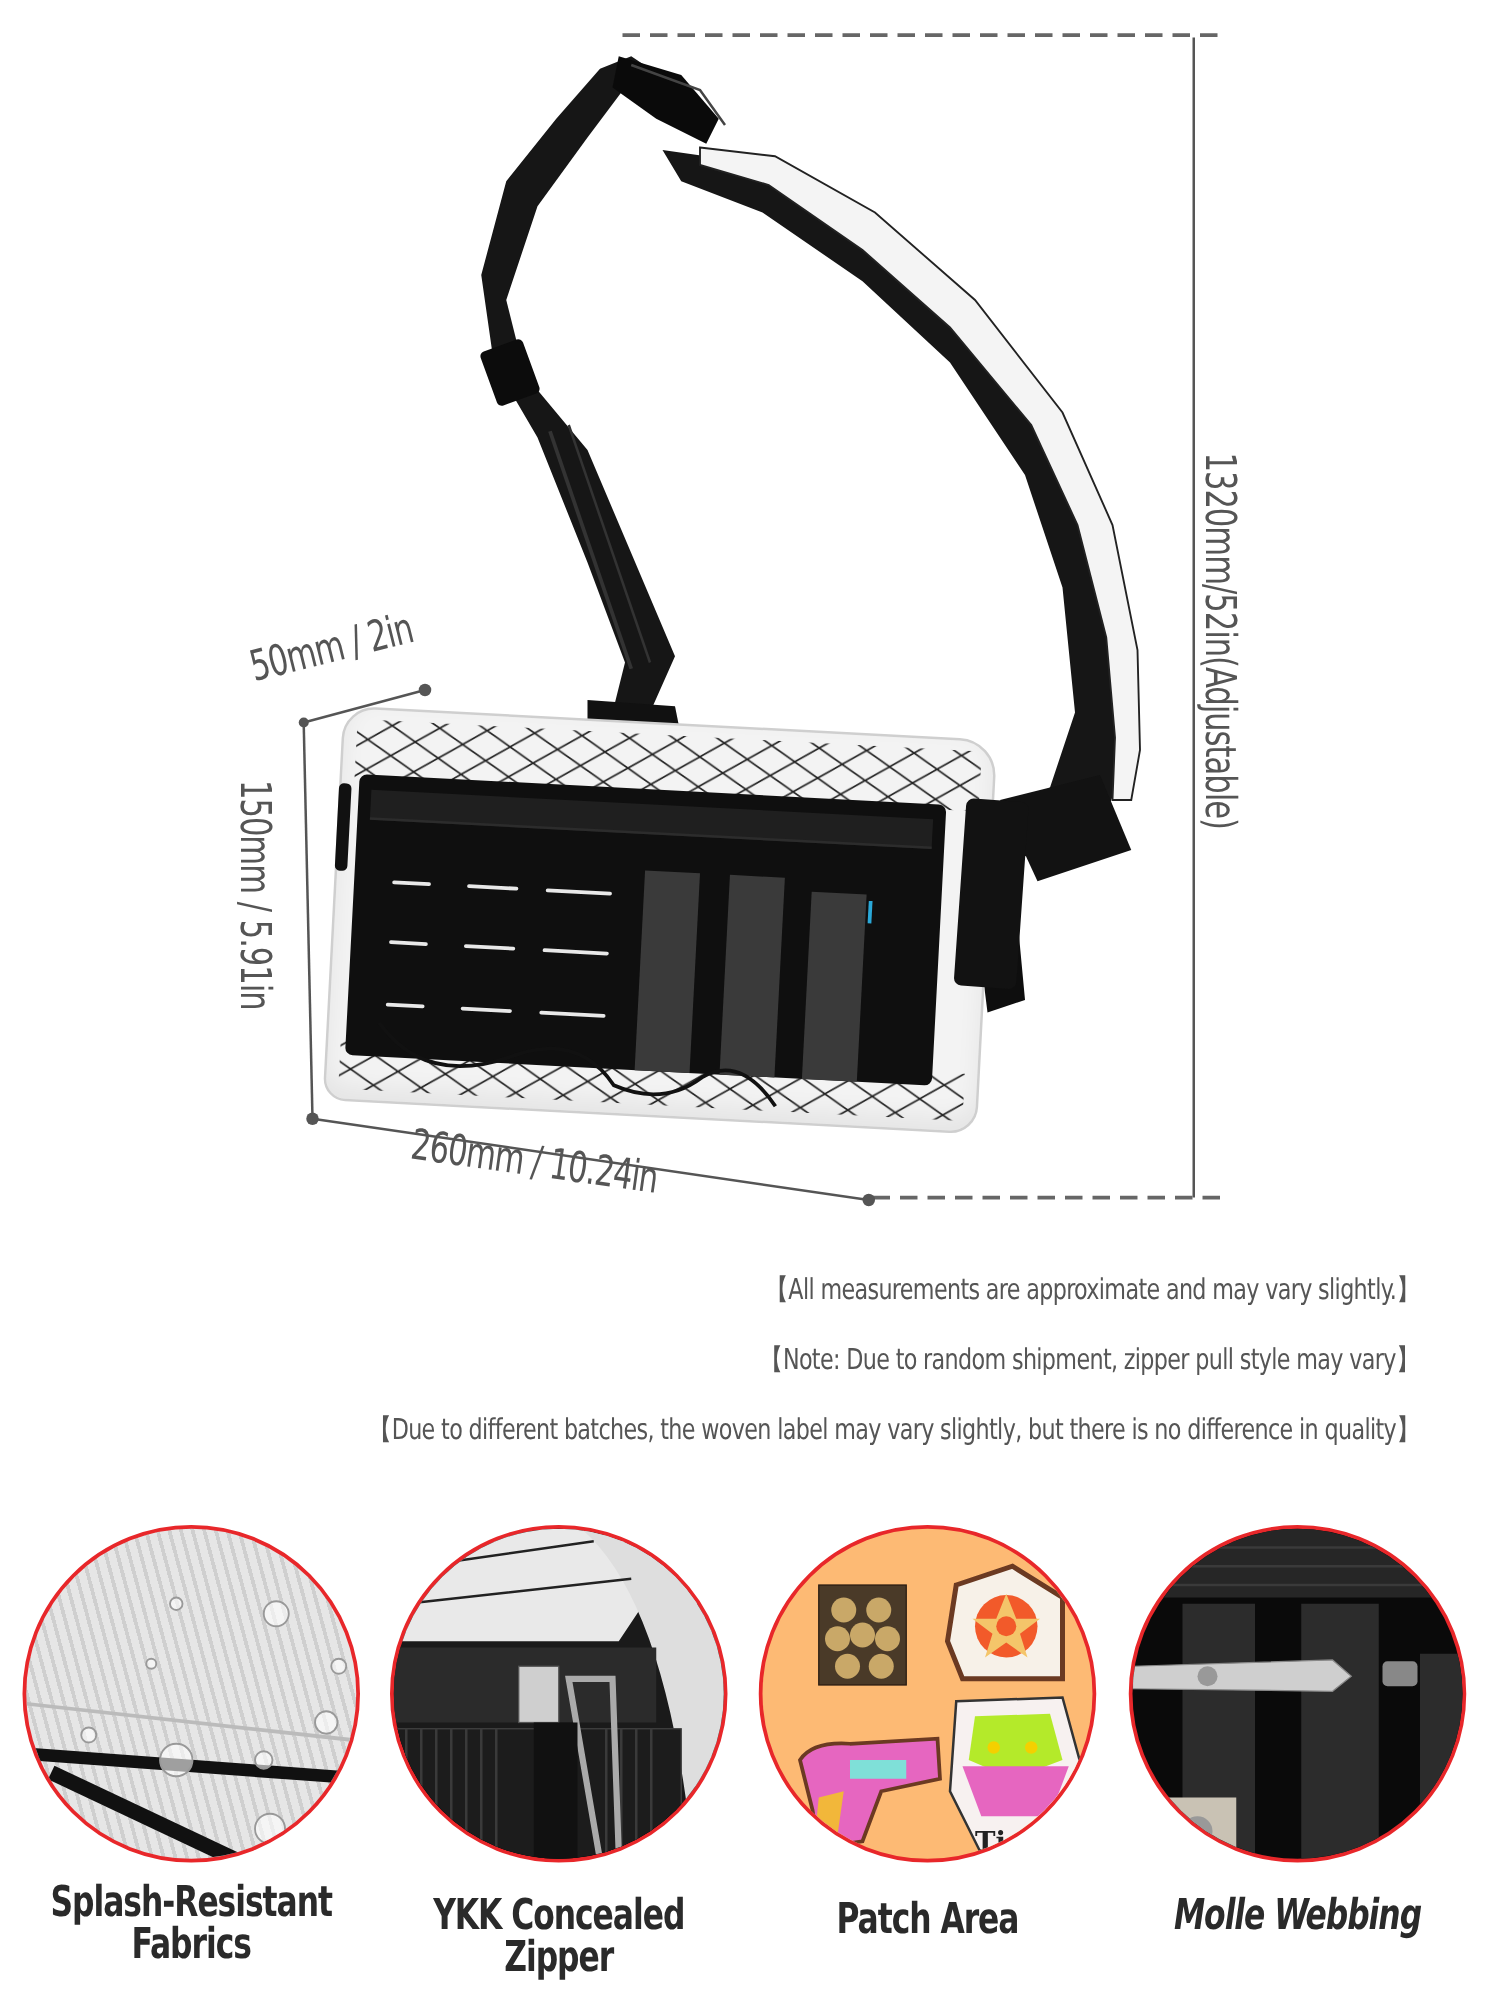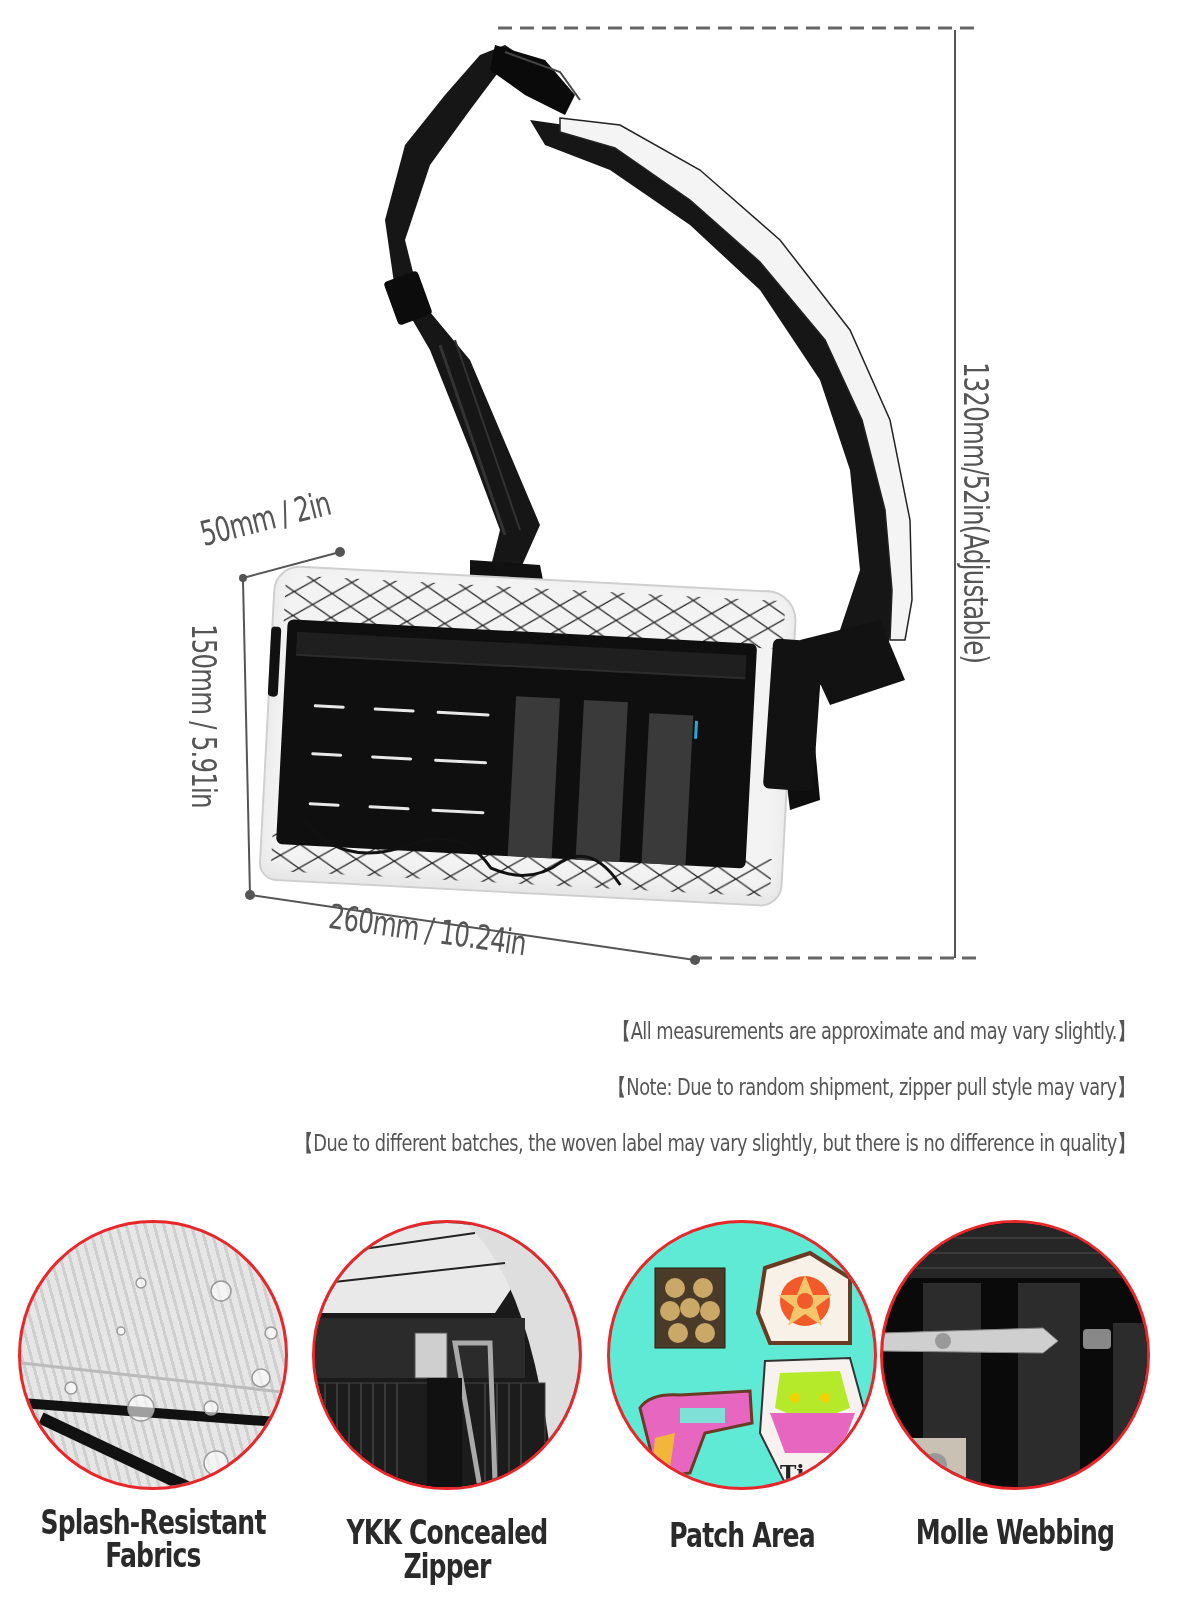--- a/index.html
+++ b/index.html
@@ -157,21 +157,21 @@
       </g>
       <rect x="100" y="110" width="32" height="45" fill="#cfcfcf" stroke="#555"></rect>
       <path d="M140 120 L175 120 L180 260 L165 265 Z" fill="none" stroke="#aaa" stroke-width="5"></path>
       <rect x="112" y="155" width="35" height="115" fill="#111"></rect>
     </svg>
   </div>
   <div class="feature-label" style="top:315px;">YKK Concealed Zipper</div>
 </div>
 
 <div class="feature" style="left:597px;">
-  <div class="circle" style="background:#5eead4;">
+  <div class="circle" style="background:#fdba74;">
     <svg width="270" height="270" style="position:absolute;left:0;top:0;">
 
       <rect x="45" y="45" width="70" height="80" fill="#4a3a28" stroke="#2a1c10"></rect>
       <g fill="#c9a868">
         <circle cx="65" cy="65" r="10"></circle>
           <circle cx="93" cy="65" r="10"></circle>
           <circle cx="60" cy="88" r="10"></circle>
         <circle cx="80" cy="85" r="10"></circle>
           <circle cx="100" cy="88" r="10"></circle>
           <circle cx="68" cy="110" r="10"></circle>
@@ -191,21 +191,21 @@
       <path d="M170 150 L230 148 L240 185 L200 200 L165 185 Z" fill="#b4ea2a"></path>
       <path d="M160 190 L245 190 L230 230 L175 230 Z" fill="#e666c0"></path>
       <circle cx="185" cy="175" r="5" fill="#f4d000"></circle>
         <circle cx="215" cy="175" r="5" fill="#f4d000"></circle>
       <text x="170" y="258" font-family="DejaVu Serif, serif" font-size="22" font-weight="bold" fill="#222">Tiger</text>
     </svg>
   </div>
   <div class="feature-label" style="top:318px;">Patch Area</div>
 </div>
 
-<div class="feature" style="left:870px;">
+<div class="feature" style="left:893px;font-style:italic;">
   <div class="circle" style="background:#0a0a0a;">
     <svg width="270" height="270" style="position:absolute;left:0;top:0;">
       <rect x="0" y="0" width="270" height="55" fill="#262626"></rect>
       <g stroke="#3a3a3a" stroke-width="2">
           <line x1="0" y1="15" x2="270" y2="15"></line>
           <line x1="0" y1="30" x2="270" y2="30"></line>
           <line x1="0" y1="45" x2="270" y2="45"></line>
         </g>
       <rect x="40" y="60" width="58" height="210" fill="#2c2c2c"></rect>
       <rect x="135" y="60" width="62" height="210" fill="#2c2c2c"></rect>

